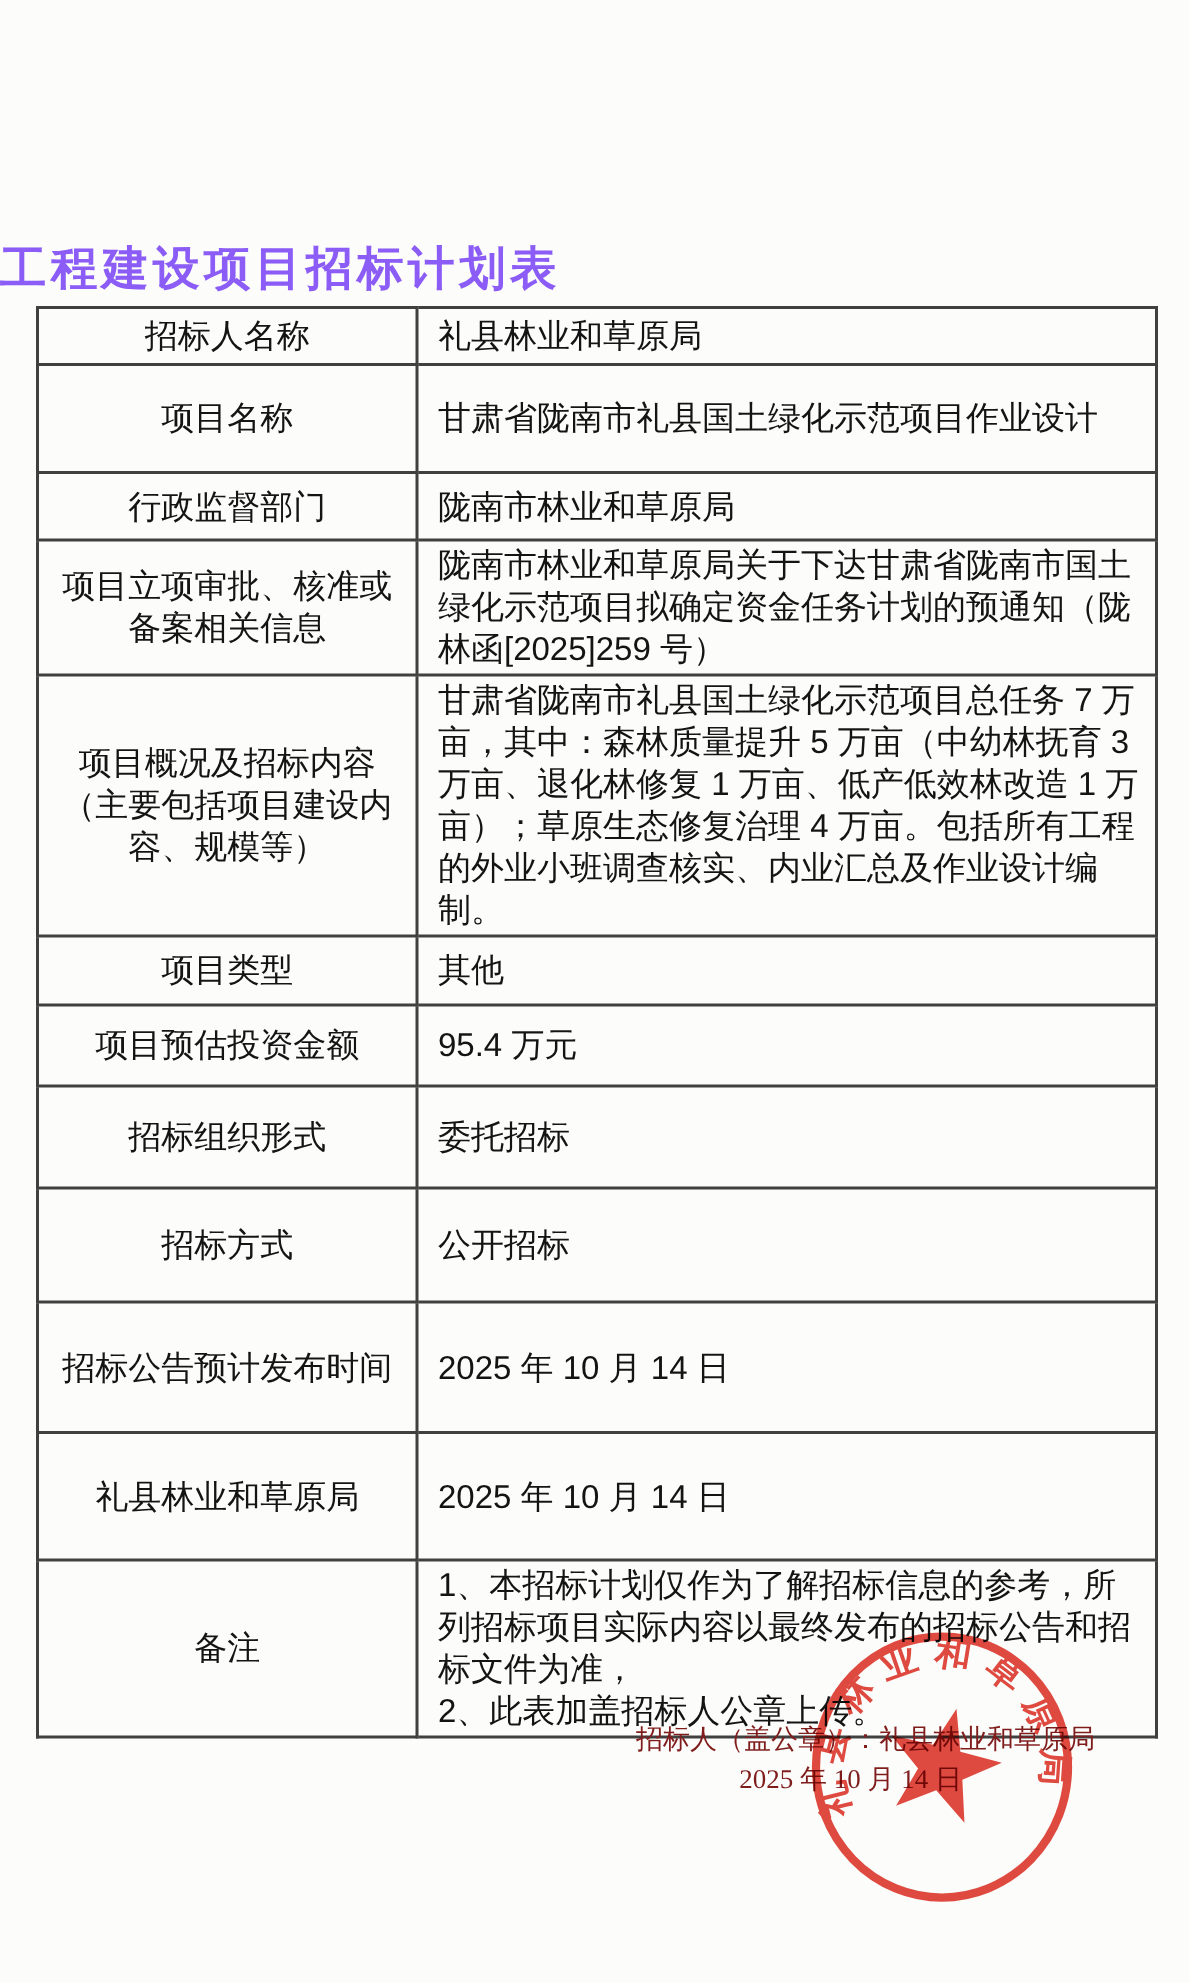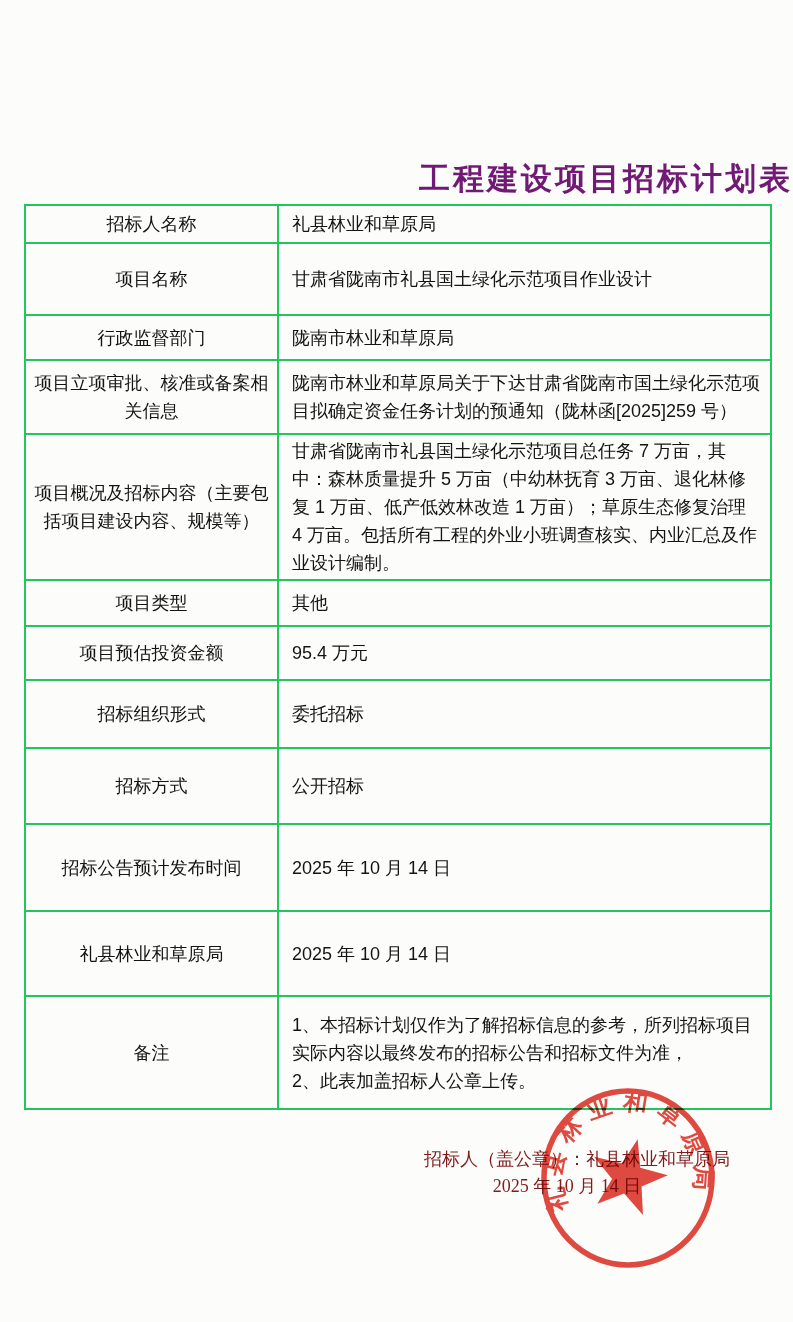--- a/index.html
+++ b/index.html
@@ -9,38 +9,38 @@
     background: #fcfcfa;
     font-family: "Liberation Serif", serif;
     color: #141414;
     overflow: hidden;
   }
   .page { position: absolute; inset: 0; }
 
   .title {
     position: absolute;
     top: 158px; left: 0; right: 0;
-    text-align: right;
+    text-align: left;
     font-size: 31px;
     font-weight: bold;
     letter-spacing: 3px;
-    color: #701a75;
+    color: #8b5cf6;
   }
 
   table.plan {
     position: absolute;
     left: 24px; top: 204px;
     width: 746px;
     border-collapse: collapse;
     table-layout: fixed;
   }
   table.plan td {
-    border: 2px solid #22c55e;
+    border: 2px solid #404040;
     vertical-align: middle;
-    font-size: 18px;
+    font-size: 22px;
     line-height: 28px;
   }
   td.label {
     width: 253px;
     text-align: center;
     padding: 2px 8px;
     font-family: "Liberation Serif", serif;
   }
   td.value {
     width: 493px;

